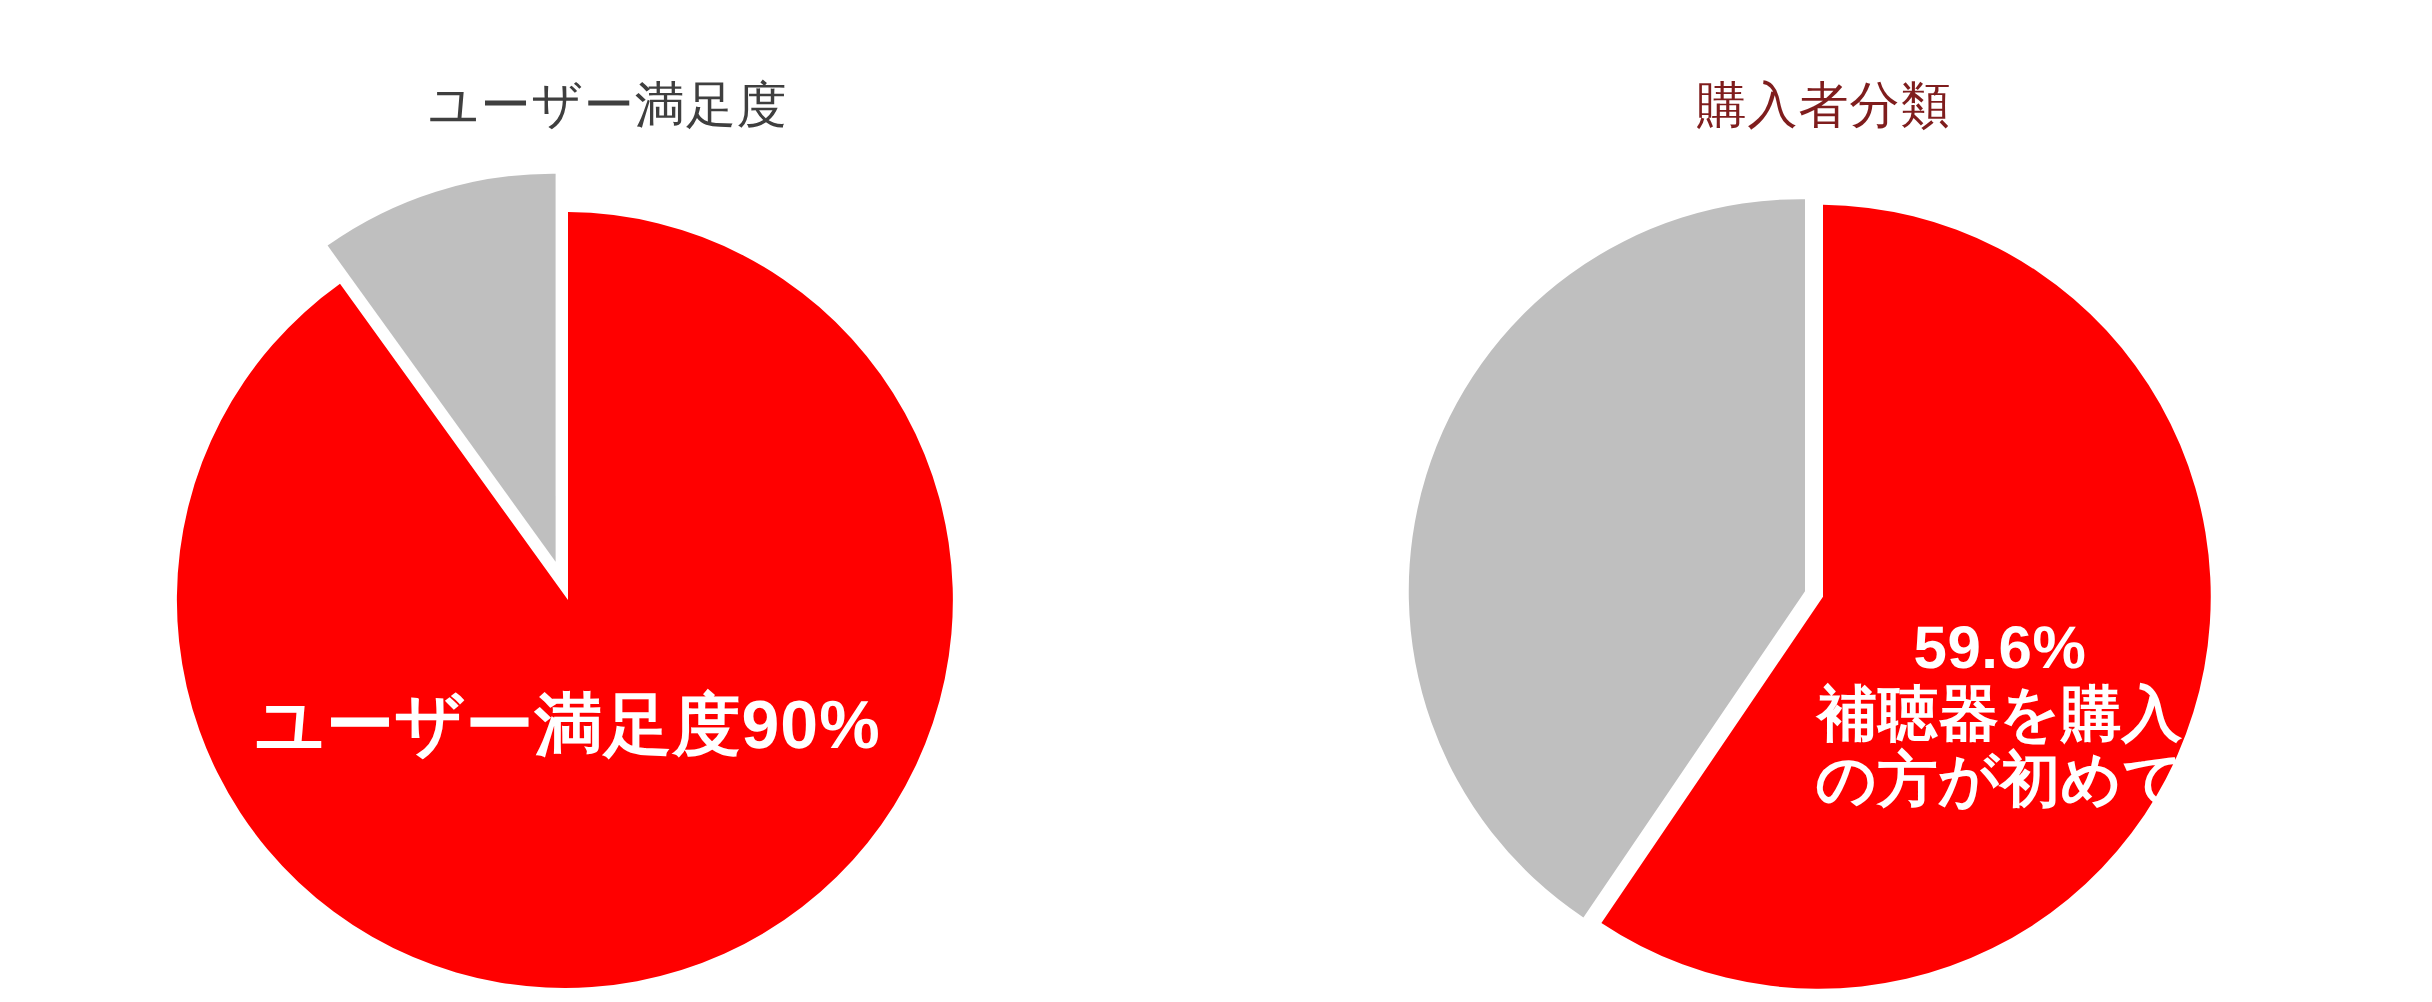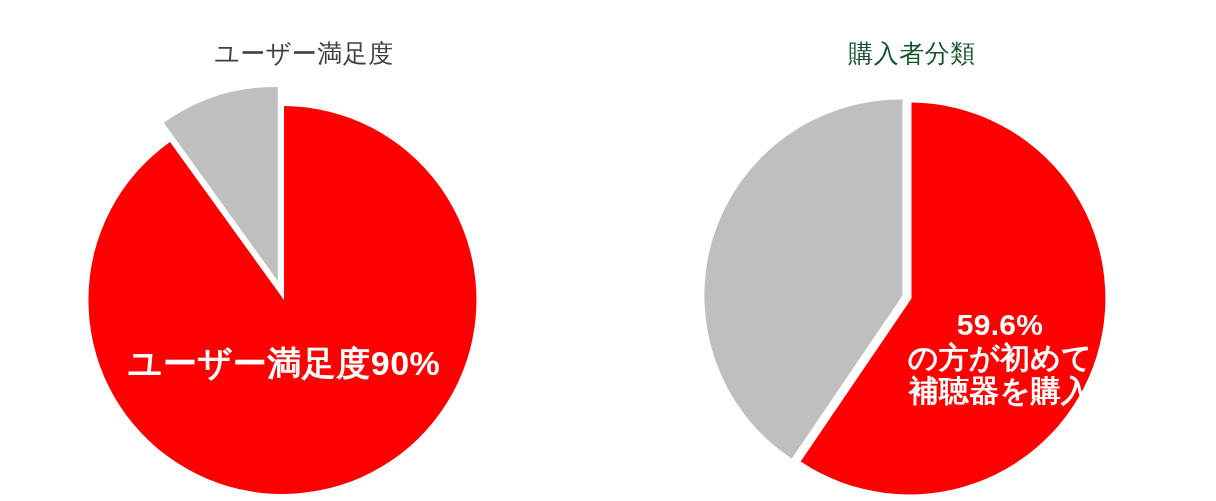--- a/index.html
+++ b/index.html
@@ -91,29 +91,29 @@
       <path d="M 284 300 L 284 106 A 194 194 0 1 1 170 141.9 Z" fill="#FF0000"></path>
 
       <path d="M 277.8 280.9 L 163.8 122.8 A 194 194 0 0 1 277.8 86.9 Z" fill="#BFBFBF"></path>
     </svg>
 
     <div class="slice-label" id="label-satisfaction" style="color: rgb(255, 255, 255);">ユーザー満足度90%</div>
   </div>
 
   <div class="chart-panel" id="panel-buyer">
 
-    <div class="chart-title" style="color: #14532d;">購入者分類</div>
+    <div class="chart-title" style="color: #7f1d1d;">購入者分類</div>
 
     <svg class="pie-svg" viewBox="0 0 608 501">
 
       <path d="M 303.5 298.4 L 303.5 102.4 A 196 196 0 1 1 192.7 461.5 Z" fill="#FF0000"></path>
 
       <path d="M 294.5 295.6 L 183.7 458.7 A 196 196 0 0 1 294.5 99.6 Z" fill="#BFBFBF"></path>
     </svg>
 
     <div class="slice-label" id="label-buyer" style="color: rgb(255, 255, 255);">
       <span class="label-line">59.6%</span>
+      <span class="label-line">補聴器を購入</span>
       <span class="label-line">の方が初めて</span>
-      <span class="label-line">補聴器を購入</span>
     </div>
   </div>
 
 </div>
 
 </body></html>

